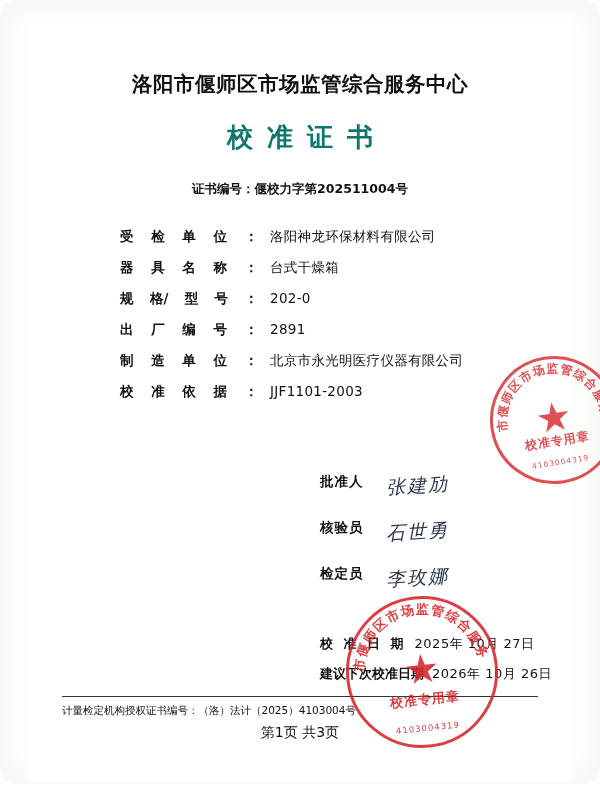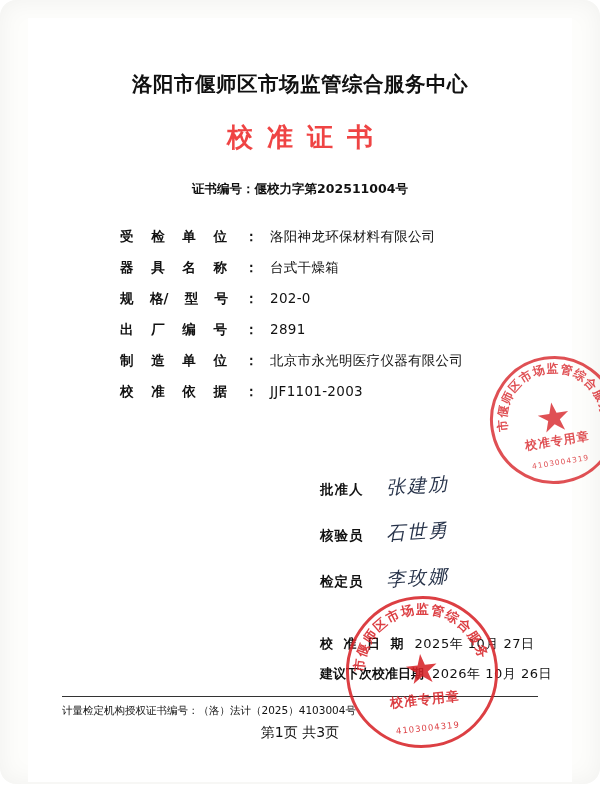--- a/index.html
+++ b/index.html
@@ -49,21 +49,21 @@
     margin-top: 52px;
     font-family: "DejaVu Sans", "Liberation Sans", sans-serif;
   }
   .title-sub {
     text-align: center;
     font-size: 26px;
     font-weight: bold;
     letter-spacing: 14px;
     margin-top: 22px;
     padding-left: 14px;
-    color: #ef4444;
+    color: #0f766e;
   }
   .cert-no {
     text-align: center;
     font-size: 12.5px;
     font-weight: bold;
     margin-top: 26px;
     color: #111;
   }
 
   .fields {
@@ -91,21 +91,21 @@
     font-weight: normal;
     letter-spacing: 0.3px;
   }
 
   .sign-block {
     margin-top: 72px;
     padding-left: 292px;
   }
   .sign-row {
     display: flex;
-    align-items: flex-end;
+    align-items: flex-start;
     margin-bottom: 20px;
     font-size: 13.5px;
     color: #111;
   }
   .sign-label {
     font-weight: bold;
     width: 66px;
     flex: 0 0 66px;
     letter-spacing: 1px;
   }

